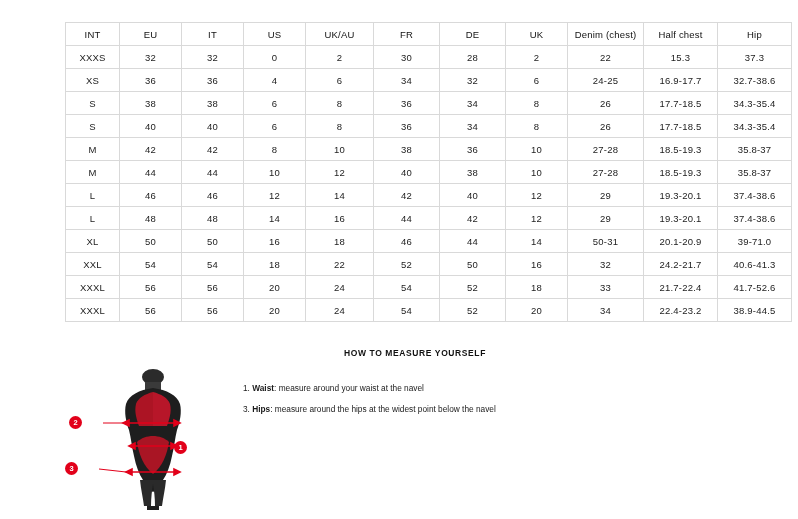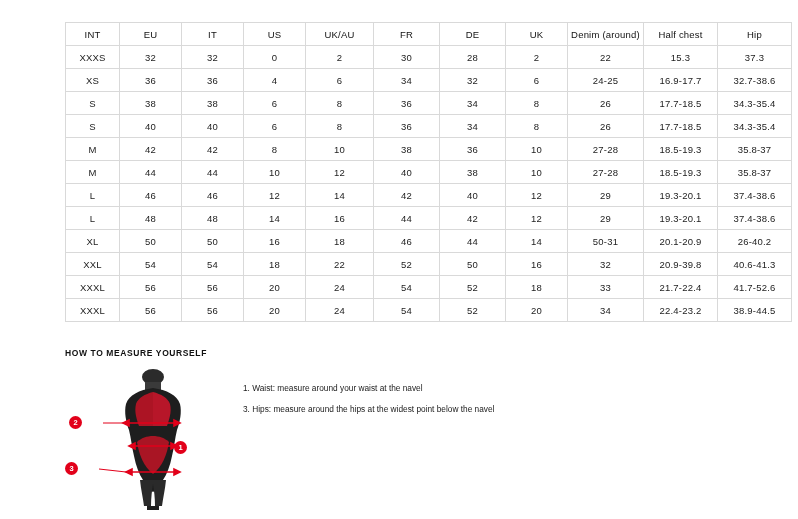--- a/index.html
+++ b/index.html
@@ -67,20 +67,21 @@
     left: 65px;
     top: 348px;
     width: 700px;
   }
   .howto-title {
     font-size: 8.5px;
     font-weight: bold;
     letter-spacing: 0.6px;
     color: #111;
     margin-bottom: 10px;
+    text-align: center;
   }
   .howto-body {
     position: relative;
     display: flex;
     align-items: flex-start;
   }
   .figure-box {
     position: relative;
     width: 120px;
     height: 145px;
@@ -92,21 +93,21 @@
     margin-top: 16px;
     flex: 1 1 auto;
   }
   .step {
     font-size: 8.3px;
     color: #1a1a1a;
     margin-bottom: 11px;
     line-height: 1.2;
   }
   .step .num { color: #1a1a1a; }
-  .step b { font-weight: normal; text-align: center; }
+  .step b { font-weight: bold; text-align: center; }
 
   
   .bullet {
     position: absolute;
     width: 13px;
     height: 13px;
     border-radius: 50%;
     background: #e2001a;
     color: #fff;
     font-size: 7.5px;
@@ -143,21 +144,21 @@
       <thead>
         <tr>
           <th>INT</th>
           <th>EU</th>
           <th>IT</th>
           <th>US</th>
           <th>UK/AU</th>
           <th>FR</th>
           <th>DE</th>
           <th>UK</th>
-          <th>Denim (around)</th>
+          <th>Denim (chest)</th>
           <th>Half chest</th>
           <th>Hip</th>
         </tr>
       </thead>
       <tbody>
         <tr>
           <td>XXXS</td>
           <td>32</td>
           <td>32</td>
           <td>0</td>
@@ -264,33 +265,33 @@
           <td>XL</td>
           <td>50</td>
           <td>50</td>
           <td>16</td>
           <td>18</td>
           <td>46</td>
           <td>44</td>
           <td>14</td>
           <td>50-31</td>
           <td>20.1-20.9</td>
-          <td>26-40.2</td>
+          <td>39-71.0</td>
         </tr>
         <tr>
           <td>XXL</td>
           <td>54</td>
           <td>54</td>
           <td>18</td>
           <td>22</td>
           <td>52</td>
           <td>50</td>
           <td>16</td>
           <td>32</td>
-          <td>20.9-39.8</td>
+          <td>24.2-21.7</td>
           <td>40.6-41.3</td>
         </tr>
         <tr>
           <td>XXXL</td>
           <td>56</td>
           <td>56</td>
           <td>20</td>
           <td>24</td>
           <td>54</td>
           <td>52</td>

